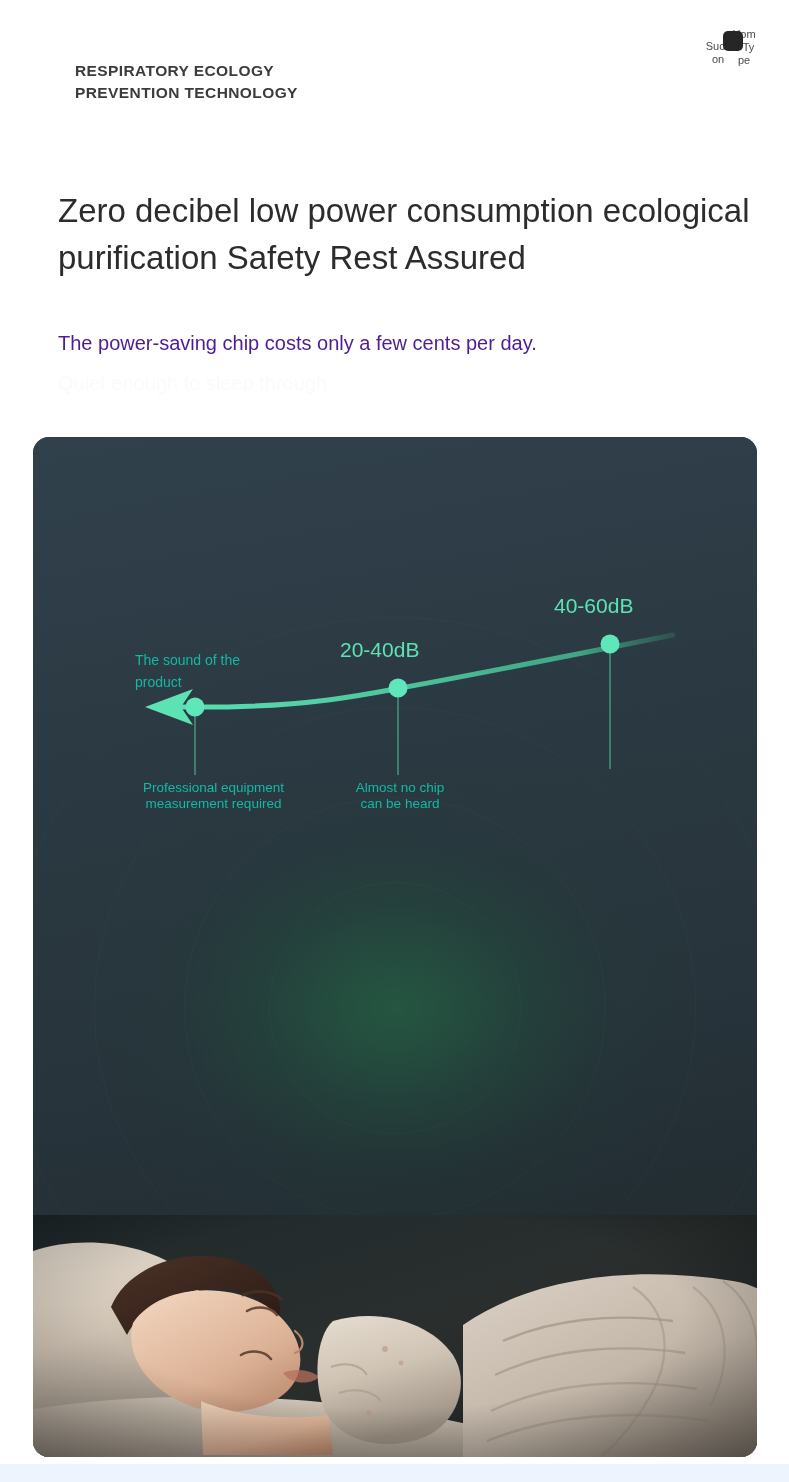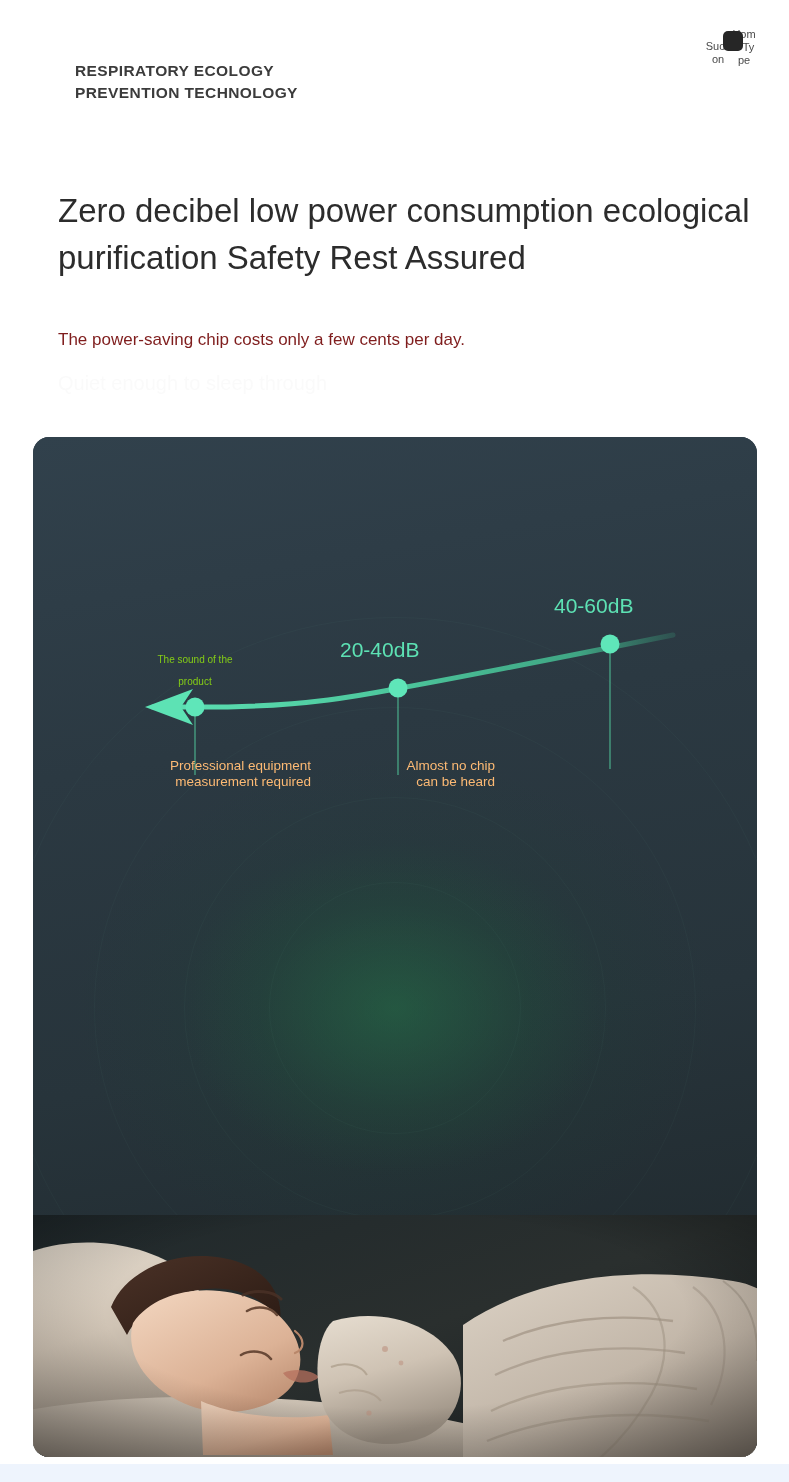--- a/index.html
+++ b/index.html
@@ -40,21 +40,21 @@
 
   
   .hero-title{
     position:absolute;left:58px;top:163px;width:730px;
     font-size:33px;line-height:47px;color:#2c2c2c;
     font-weight:400;
     margin-top:24px;
   }
   .hero-sub{
     position:absolute;left:58px;top:308px;width:700px;
-    font-size:17px;line-height:30px;color:#7f1d1d;
+    font-size:20px;line-height:30px;color:#4c1d95;
   }
   .hero-sub-ghost{
     position:absolute;left:58px;top:348px;width:700px;
     font-size:20px;line-height:30px;
     color:rgba(120,120,120,0.035);
   }
 
   
   .card{
     position:absolute;left:33px;top:437px;
@@ -75,26 +75,26 @@
     left:50%;top:56%;transform:translate(-50%,-50%);
   }
 
   
   .diagram{position:absolute;left:0;top:0;width:724px;height:420px;}
   .db-label{
     position:absolute;color:#5de2b4;font-size:21px;
     white-space:nowrap;
   }
   .node-label{
-    position:absolute;color:#84cc16;font-size:10px;
-    line-height:22px;text-align:center;white-space:pre-line;
+    position:absolute;color:#14b8a6;font-size:14px;
+    line-height:22px;text-align:left;white-space:pre-line;
   }
   .tip-label{
-    position:absolute;color:#fdba74;font-size:13.5px;
-    line-height:16px;text-align:right;white-space:pre-line;
+    position:absolute;color:#14b8a6;font-size:13.5px;
+    line-height:16px;text-align:center;white-space:pre-line;margin-top:22px;
   }
 
   
   .socket{
     position:absolute;left:50%;top:1005px;transform:translateX(-50%);
     width:48px;height:56px;border-radius:5px;
     background:linear-gradient(160deg,#e9ece8 0%,#d6dbd6 60%,#c3c9c3 100%);
     box-shadow:0 3px 10px rgba(0,0,0,0.35);
   }
   .socket-circle{

